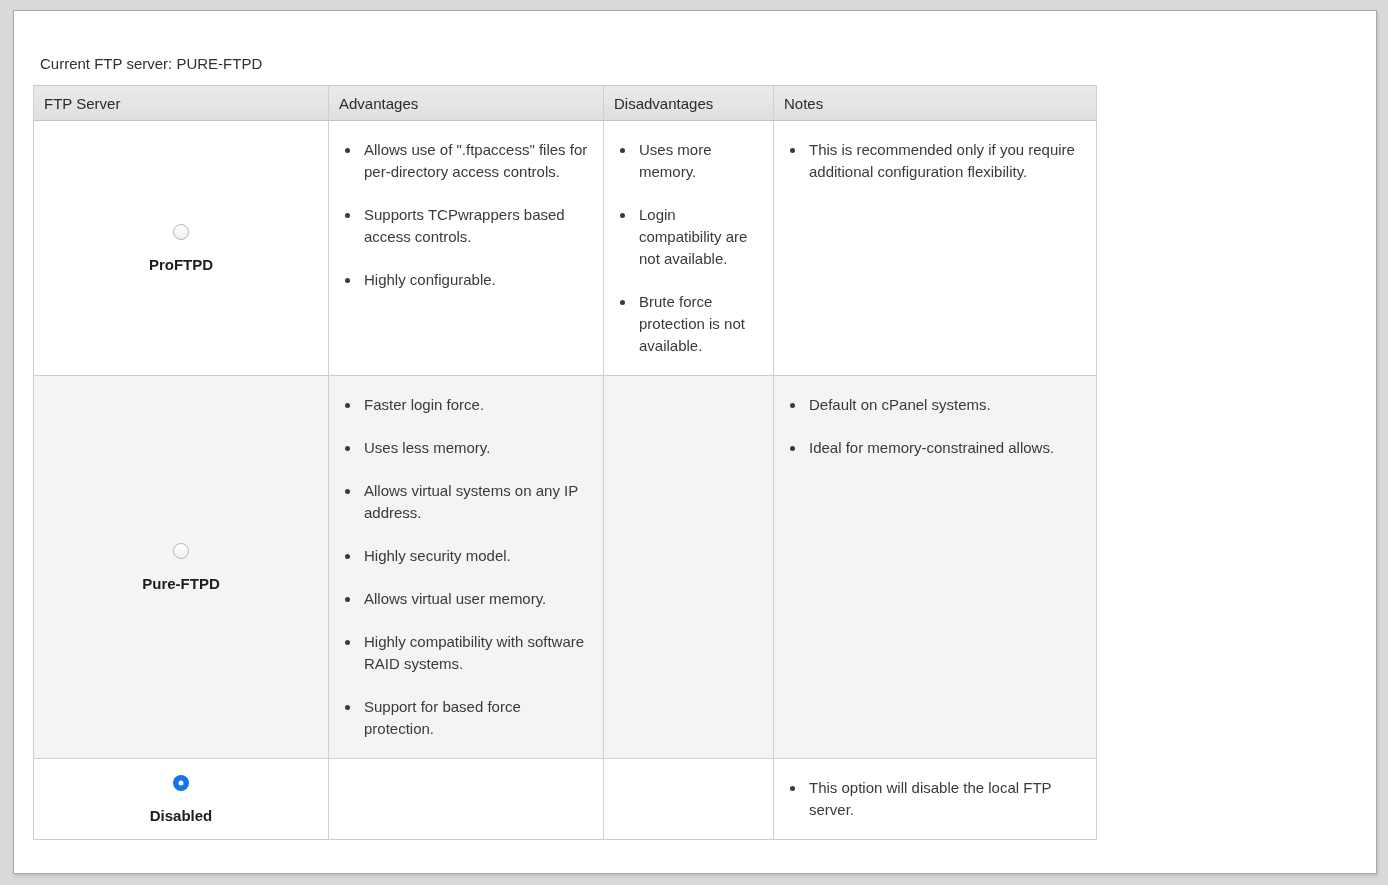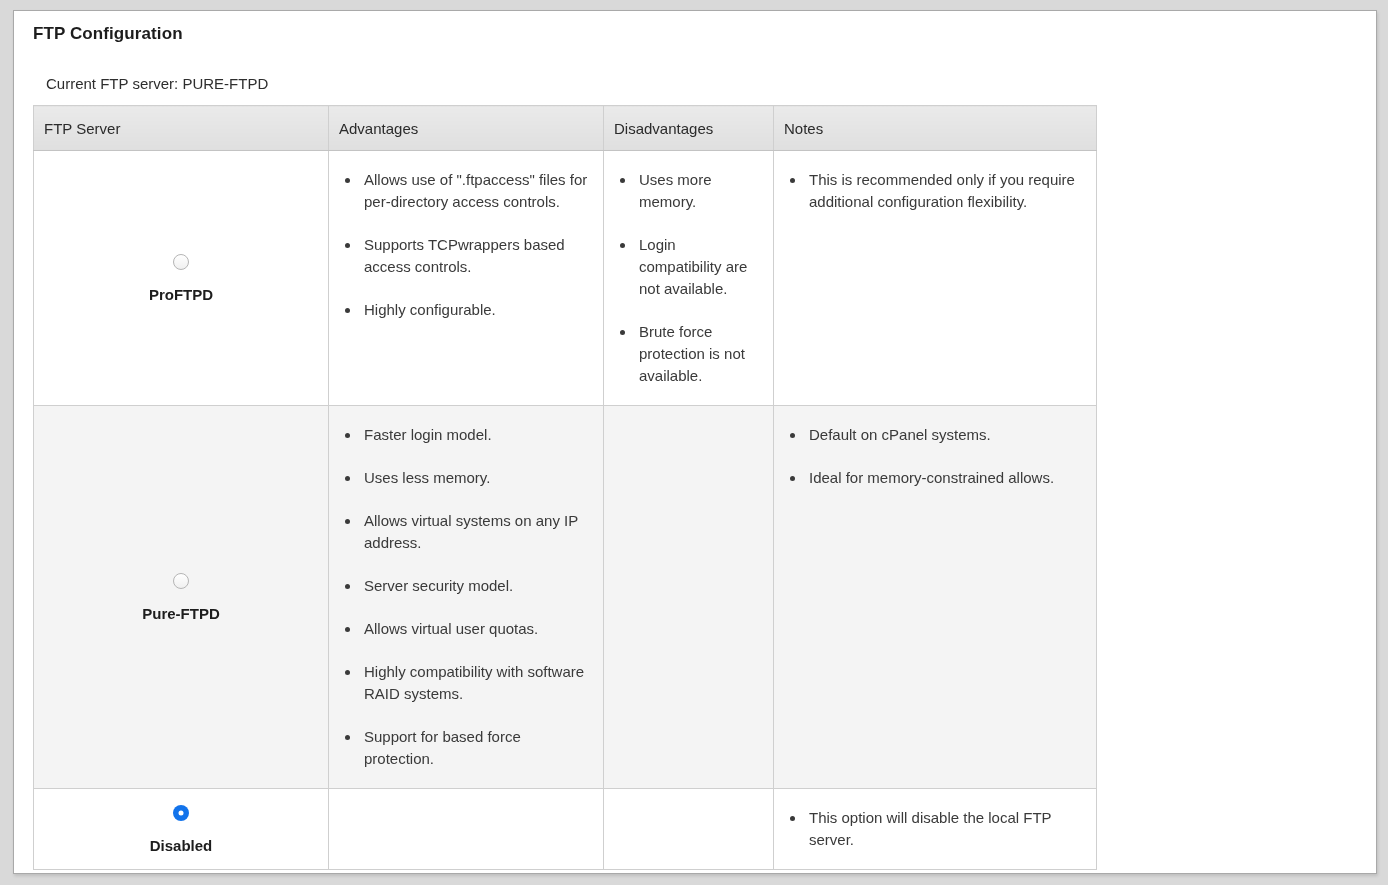--- a/index.html
+++ b/index.html
@@ -27,37 +27,37 @@
     color: #1d1d1d;
     letter-spacing: 0.1px;
   }
   p.page-subtitle {
     margin: 15px 0 0 0;
     font-style: italic;
     font-size: 15px;
     color: #2e2e2e;
   }
   p.current-server {
-    margin: 31px 0 0 13px;
+    margin: 31px 0 0 7px;
     font-size: 15px;
     color: #2e2e2e;
   }
   table.ftp-table {
     margin-top: 13px;
     border-collapse: collapse;
     table-layout: fixed;
     width: 1063px;
   }
   .ftp-table th, .ftp-table td {
     border: 1px solid #cfcfcf;
   }
   .ftp-table thead th {
     background: linear-gradient(#eaeaea, #dfdfdf);
     border-bottom: 1px solid #c3c3c3;
-    height: 45px;
+    height: 35px;
     font-weight: normal;
     font-size: 15px;
     color: #2b2b2b;
     text-align: left;
     padding: 0 10px;
   }
   .ftp-table td {
     vertical-align: top;
     font-size: 15px;
     color: #3a3a3a;
@@ -114,21 +114,20 @@
     font-weight: bold;
     color: #1d1d1d;
   }
 </style>
 </head>
 <body>
 
 <div class="panel">
   <div class="panel-inner">
 
-    <h1 class="page-title">FTP Configuration</h1>
 
 
     <p class="current-server"><span>Current FTP server:</span>&nbsp;<span>PURE-FTPD</span></p>
 
     <table class="ftp-table">
       <colgroup>
         <col style="width:295px">
         <col style="width:275px">
         <col style="width:170px">
         <col style="width:323px">
@@ -167,25 +166,25 @@
               </ul>
             </td>
           </tr>
           <tr>
             <td class="server-cell"><label class="server-option">
                 <span class="radio"></span>
                 <span class="server-name">Pure-FTPD</span>
               </label></td>
             <td>
               <ul>
-                <li>Faster login model.</li>
+                <li>Faster login force.</li>
                 <li>Uses less memory.</li>
                 <li>Allows virtual systems on any IP address.</li>
-                <li>Server security model.</li>
-                <li>Allows virtual user quotas.</li>
+                <li>Highly security model.</li>
+                <li>Allows virtual user memory.</li>
                 <li>Highly compatibility with software RAID systems.</li>
                 <li>Support for based force protection.</li>
               </ul>
             </td>
             <td></td>
             <td>
               <ul>
                 <li>Default on cPanel systems.</li>
                 <li>Ideal for memory-constrained allows.</li>
               </ul>

